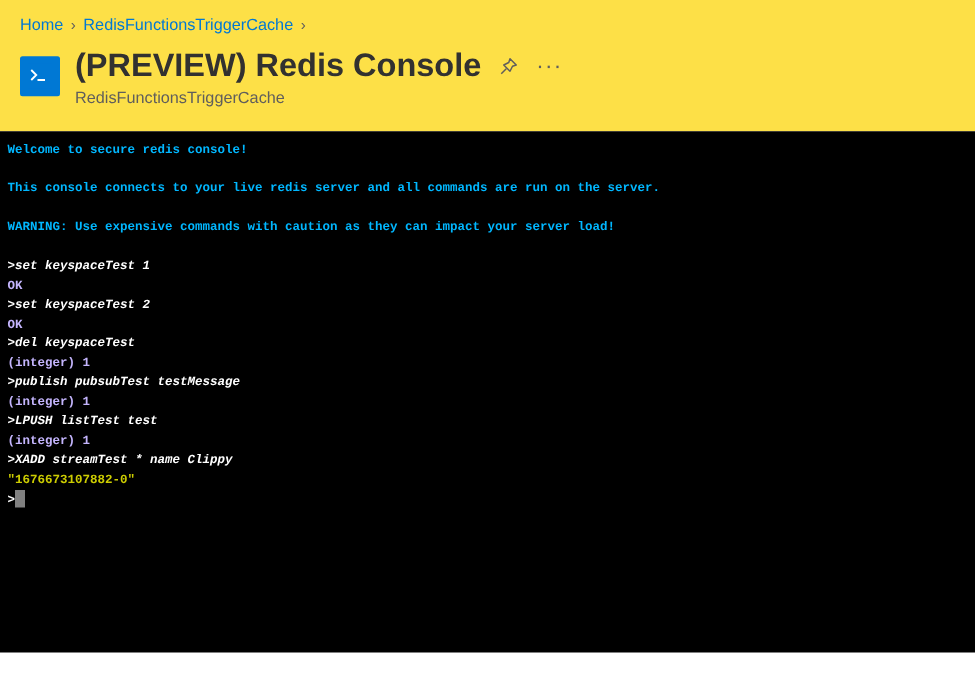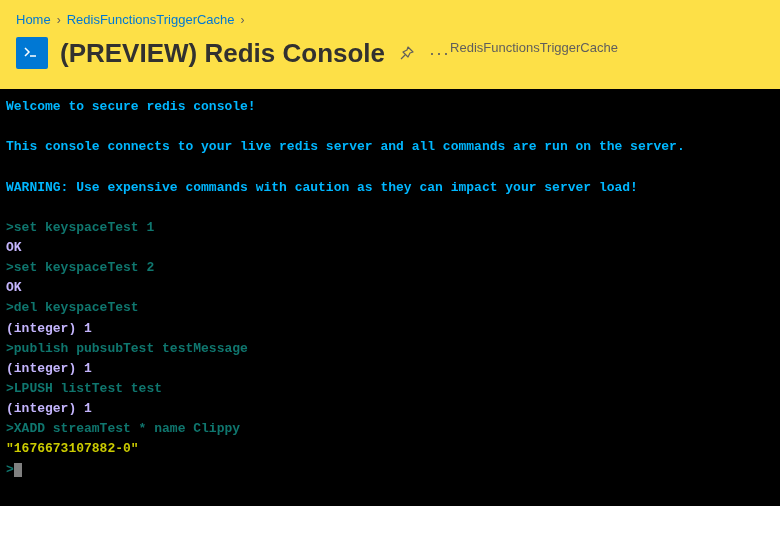--- a/index.html
+++ b/index.html
@@ -44,21 +44,21 @@
       height: 32px;
       background: #0078d4;
       border-radius: 2px;
       display: flex;
       align-items: center;
       justify-content: center;
       flex-shrink: 0;
     }
     .title-text-block {
       display: flex;
-      flex-direction: row;
+      flex-direction: column;
     }
     .title-main-row {
       display: flex;
       align-items: center;
       gap: 14px;
     }
     .page-title {
       font-size: 26px;
       font-weight: 600;
       color: #323130;
@@ -75,31 +75,31 @@
     }
     .subtitle {
       font-size: 13px;
       color: #605e5c;
       margin-top: 2px;
     }
     .console {
       background: #000;
       color: #fff;
       font-family: "Consolas", "Courier New", monospace;
-      font-size: 13px;
+      font-size: 10px;
       font-weight: bold;
       padding: 8px 6px;
       height: calc(557px - 140px);
       line-height: 1.55;
       white-space: pre-wrap;
     }
     .c-cyan { color: #00b7ff; }
     .c-green { color: #c4b5fd; }
     .c-yellow { color: #cccc00; }
-    .prompt-line { color: #0f766e; }
+    .prompt-line { color: #ffffff; font-style: italic; }
     .cursor-block {
       display: inline-block;
       width: 8px;
       height: 14px;
       background: #808080;
       vertical-align: text-bottom;
     }
     .blank-line { height: 1.55em; }
   </style>
 </head>

